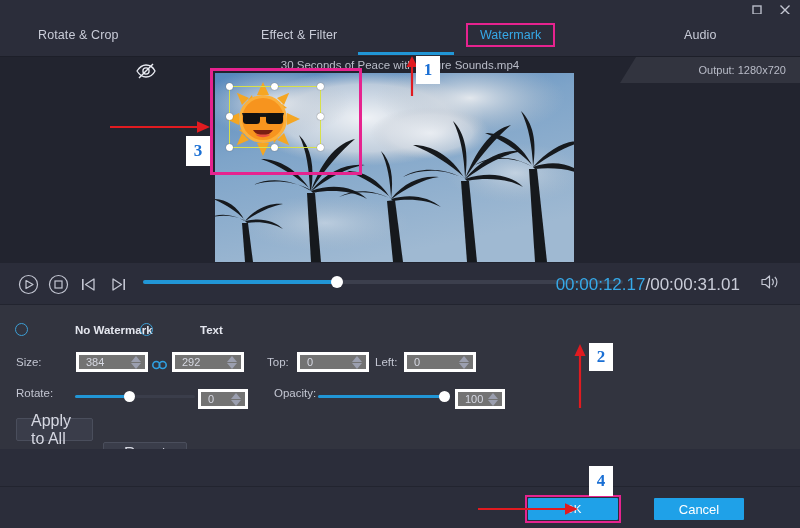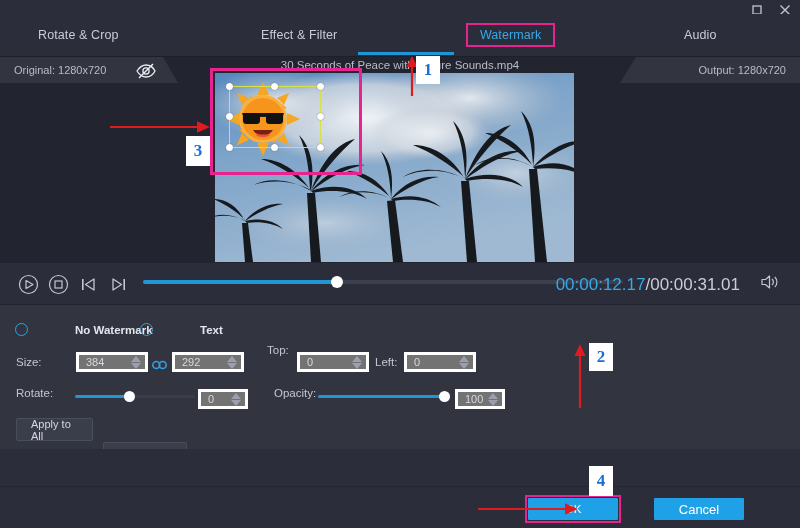--- a/index.html
+++ b/index.html
@@ -214,21 +214,21 @@
   }
   .sld-fill { position: absolute; left: 0; top: 0; height: 3px; background: #2196d6; border-radius: 2px; }
   .sld-knob {
     position: absolute; top: -4.5px; width: 11px; height: 11px;
     border-radius: 50%; background: #fff; cursor: pointer;
   }
 
   .flatbtn {
     height: 23px; padding: 0 14px;
     background: #3a3d4a; border: 1px solid #4a4e5c; border-radius: 2px;
-    color: #d6d8e2; font-size: 11px;
+    color: #d6d8e2; font-size: 16px;
     display: flex; align-items: center; justify-content: center;
     cursor: pointer;
   }
 
   
   .footer {
     position: absolute; left: 0; top: 449px; width: 800px; height: 79px;
     background: #2b2d3a;
   }
   .footer-sep {
@@ -291,23 +291,20 @@
     <div class="tab-gap"></div>
     <div class="tab active tab-hl">Watermark</div>
     <div class="tab-gap"></div>
     <div class="tab">Audio</div>
     <div class="tab-gap"></div>
   </div>
   <div class="tab-underline"></div>
   <div class="topdivider"></div>
 
   <div class="preview">
-    <div class="orig-tab">
-      <span class="orig-label">Original: 1280x720</span>
-    </div>
     <div class="out-tab">
       <span class="out-label">Output: 1280x720</span>
     </div>
   </div>
 
   <div class="vid-title">30 Seconds of Peace with Nature Sounds.mp4</div>
 
   <div class="eye-icon">
     <svg width="22" height="18" viewBox="0 0 22 18">
       <path d="M2 9 C5 4.5, 9 3, 11 3 C14 3, 18 5, 20 9 C18 13, 14 15, 11 15 C8 15, 4.5 13, 2 9 Z" fill="none" stroke="#e9ebf2" stroke-width="1.3"></path>
@@ -512,21 +509,21 @@
     </span>
 
     <div class="spin" style="position:absolute; left:172px; top:47px; width:72px;text-align:center;">
       <span class="spin-val">292</span>
       <span class="spin-arrows">
         <span class="ar-u"></span>
         <span class="ar-d"></span>
       </span>
     </div>
 
-    <span class="lbl" style="position:absolute; left:267px; top:39px;">Top:</span>
+    <span class="lbl" style="position:absolute; left:267px; top:51px;">Top:</span>
     <div class="spin" style="position:absolute; left:297px; top:47px; width:72px;">
       <span class="spin-val">0</span>
       <span class="spin-arrows">
         <span class="ar-u"></span>
         <span class="ar-d"></span>
       </span>
     </div>
 
     <span class="lbl" style="position:absolute; left:375px; top:51px;">Left:</span>
     <div class="spin" style="position:absolute; left:404px; top:47px; width:72px;">

